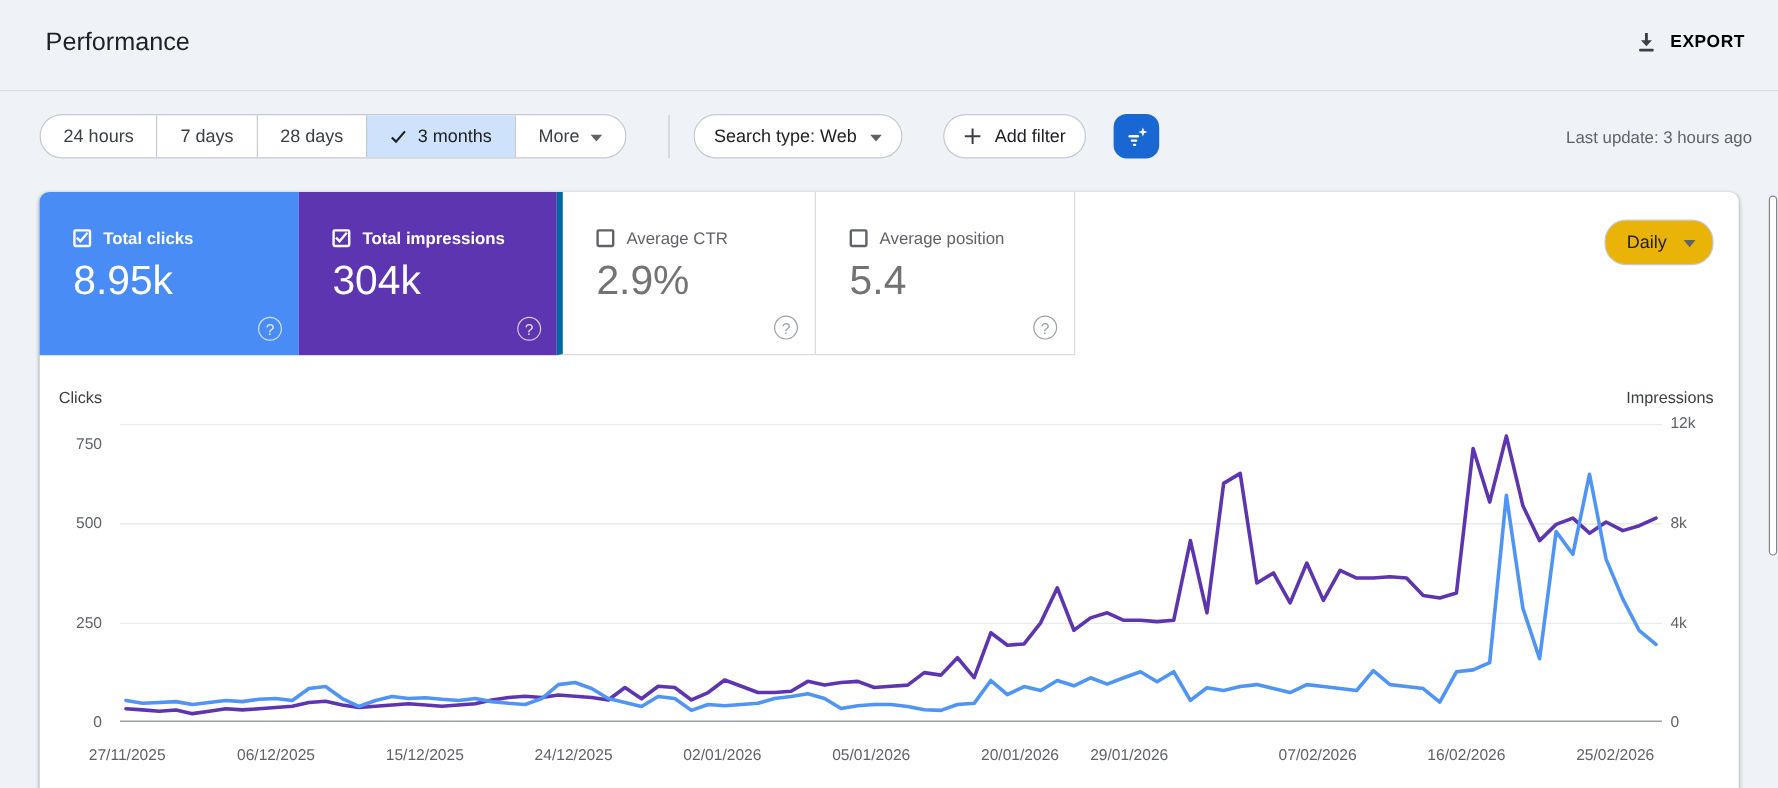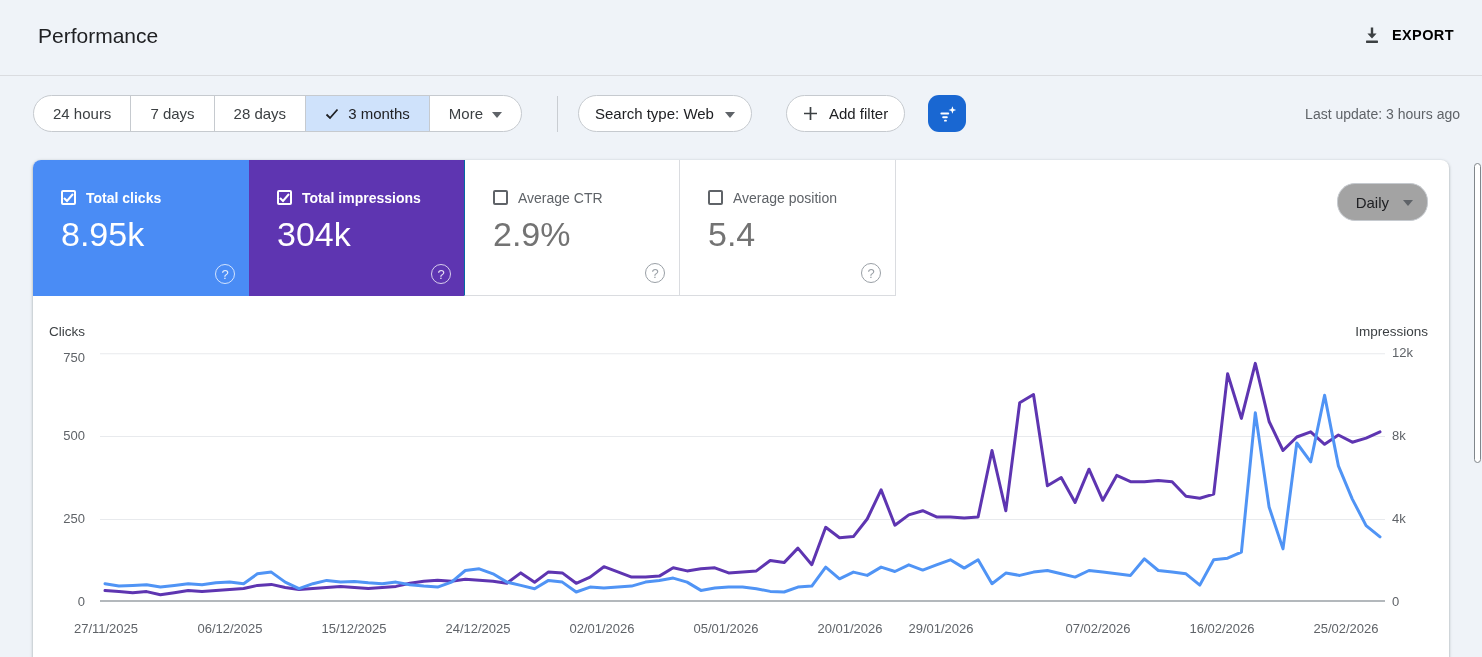--- a/index.html
+++ b/index.html
@@ -29,39 +29,39 @@
     background:#1967d2;display:flex;align-items:center;justify-content:center;cursor:pointer;}
   .last-update{position:absolute;right:22px;top:0;line-height:38px;font-size:14px;color:#5f6368;}
 
   
   .card{position:absolute;left:33px;top:160px;width:1416px;height:530px;background:#fff;border-radius:8px;
     box-shadow:0 1px 2px rgba(60,64,67,.3),0 1px 3px 1px rgba(60,64,67,.15);}
   .metrics-row{position:absolute;left:0;top:0;height:136px;display:flex;}
   .metric-card{position:relative;width:216px;height:136px;box-sizing:border-box;cursor:pointer;}
   .metric-card:first-child{border-top-left-radius:8px;}
   .metric-card.unchecked{border-right:1px solid #dadce0;border-bottom:1px solid #dadce0;}
-  .metric-card.unchecked.first-unchecked{border-left:1px solid #0369a1;margin-left:-1px;}
-  .metric-head{position:absolute;left:28px;top:30px;display:flex;align-items:flex-start;gap:10px;}
+  .metric-card.unchecked.first-unchecked{border-left:5px solid #0369a1;margin-left:-1px;}
+  .metric-head{position:absolute;left:28px;top:30px;display:flex;align-items:center;gap:10px;}
   .metric-checkbox{width:15px;height:15px;border-radius:2px;box-sizing:border-box;display:flex;
     align-items:center;justify-content:center;}
   .metric-card.checked .metric-checkbox{border:2px solid #fff;}
   .metric-card.unchecked .metric-checkbox{border:2px solid #5f6368;}
   .metric-label{font-size:14px;white-space:nowrap;}
   .metric-card.checked .metric-label{color:#fff;font-weight:700;}
   .metric-card.unchecked .metric-label{color:#5f6368;font-weight:400;}
   .metric-value{position:absolute;left:28px;top:55px;font-size:34px;}
   .metric-card.checked .metric-value{color:#fff;}
   .metric-card.unchecked .metric-value{color:#737373;}
   .help-icon{position:absolute;right:14px;bottom:12px;width:20px;height:20px;border-radius:50%;
     box-sizing:border-box;font-size:13px;display:flex;align-items:center;justify-content:center;cursor:pointer;}
   .metric-card.checked .help-icon{border:1.5px solid rgba(255,255,255,.75);color:rgba(255,255,255,.85);}
   .metric-card.unchecked .help-icon{border:1.5px solid #9aa0a6;color:#9aa0a6;}
 
   .daily-btn{position:absolute;right:21px;top:23px;height:36px;display:flex;align-items:center;gap:14px;
-    background:#a3a3a3;border:1px solid #c6cacf;border-radius:18px;padding:0 14px 0 18px;font-size:15px;color:#202124;cursor:pointer;}
+    background:#eab308;border:1px solid #c6cacf;border-radius:18px;padding:0 14px 0 18px;font-size:15px;color:#202124;cursor:pointer;}
 
   
   .axis-title{position:absolute;font-size:13.5px;color:#3c4043;}
   .axis-title-left{left:16px;top:164px;}
   .axis-title-right{right:21px;top:164px;}
   .tick-label{position:absolute;font-size:13px;color:#5f6368;height:16px;line-height:16px;}
   .tick-left{left:0;width:52px;text-align:right;}
   .tick-right{left:1359px;text-align:left;}
   .plot-svg{position:absolute;left:67px;top:193px;}
   .date-label{position:absolute;top:461px;transform:translateX(-50%);font-size:13px;color:#5f6368;white-space:nowrap;}
@@ -200,21 +200,21 @@
         <svg width="10" height="6" viewBox="0 0 10 6">
             <path d="M0 0h10L5 6z" fill="#5f6368"></path>
           </svg>
       </span>
     </div>
 
     <div class="axis-title axis-title-left">Clicks</div>
     <div class="axis-title axis-title-right">Impressions</div>
 
     <div id="chart-anchors">
-        <div class="tick-label tick-left" style="top: 190px; text-align: right;">750</div>
+        <div class="tick-label tick-left" style="top: 202px; text-align: right;">750</div>
         <div class="tick-label tick-left" style="top: 268px;">500</div>
         <div class="tick-label tick-left" style="top: 351px;">250</div>
         <div class="tick-label tick-left" style="top: 434px;">0</div>
         <div class="tick-label tick-right" style="top: 185px;">12k</div>
         <div class="tick-label tick-right" style="top: 268px;">8k</div>
         <div class="tick-label tick-right" style="top: 351px;">4k</div>
         <div class="tick-label tick-right" style="top: 434px;">0</div>
         <div class="date-label" style="left: 73px;">27/11/2025</div>
         <div class="date-label" style="left: 197px;">06/12/2025</div>
         <div class="date-label" style="left: 321px;">15/12/2025</div>

